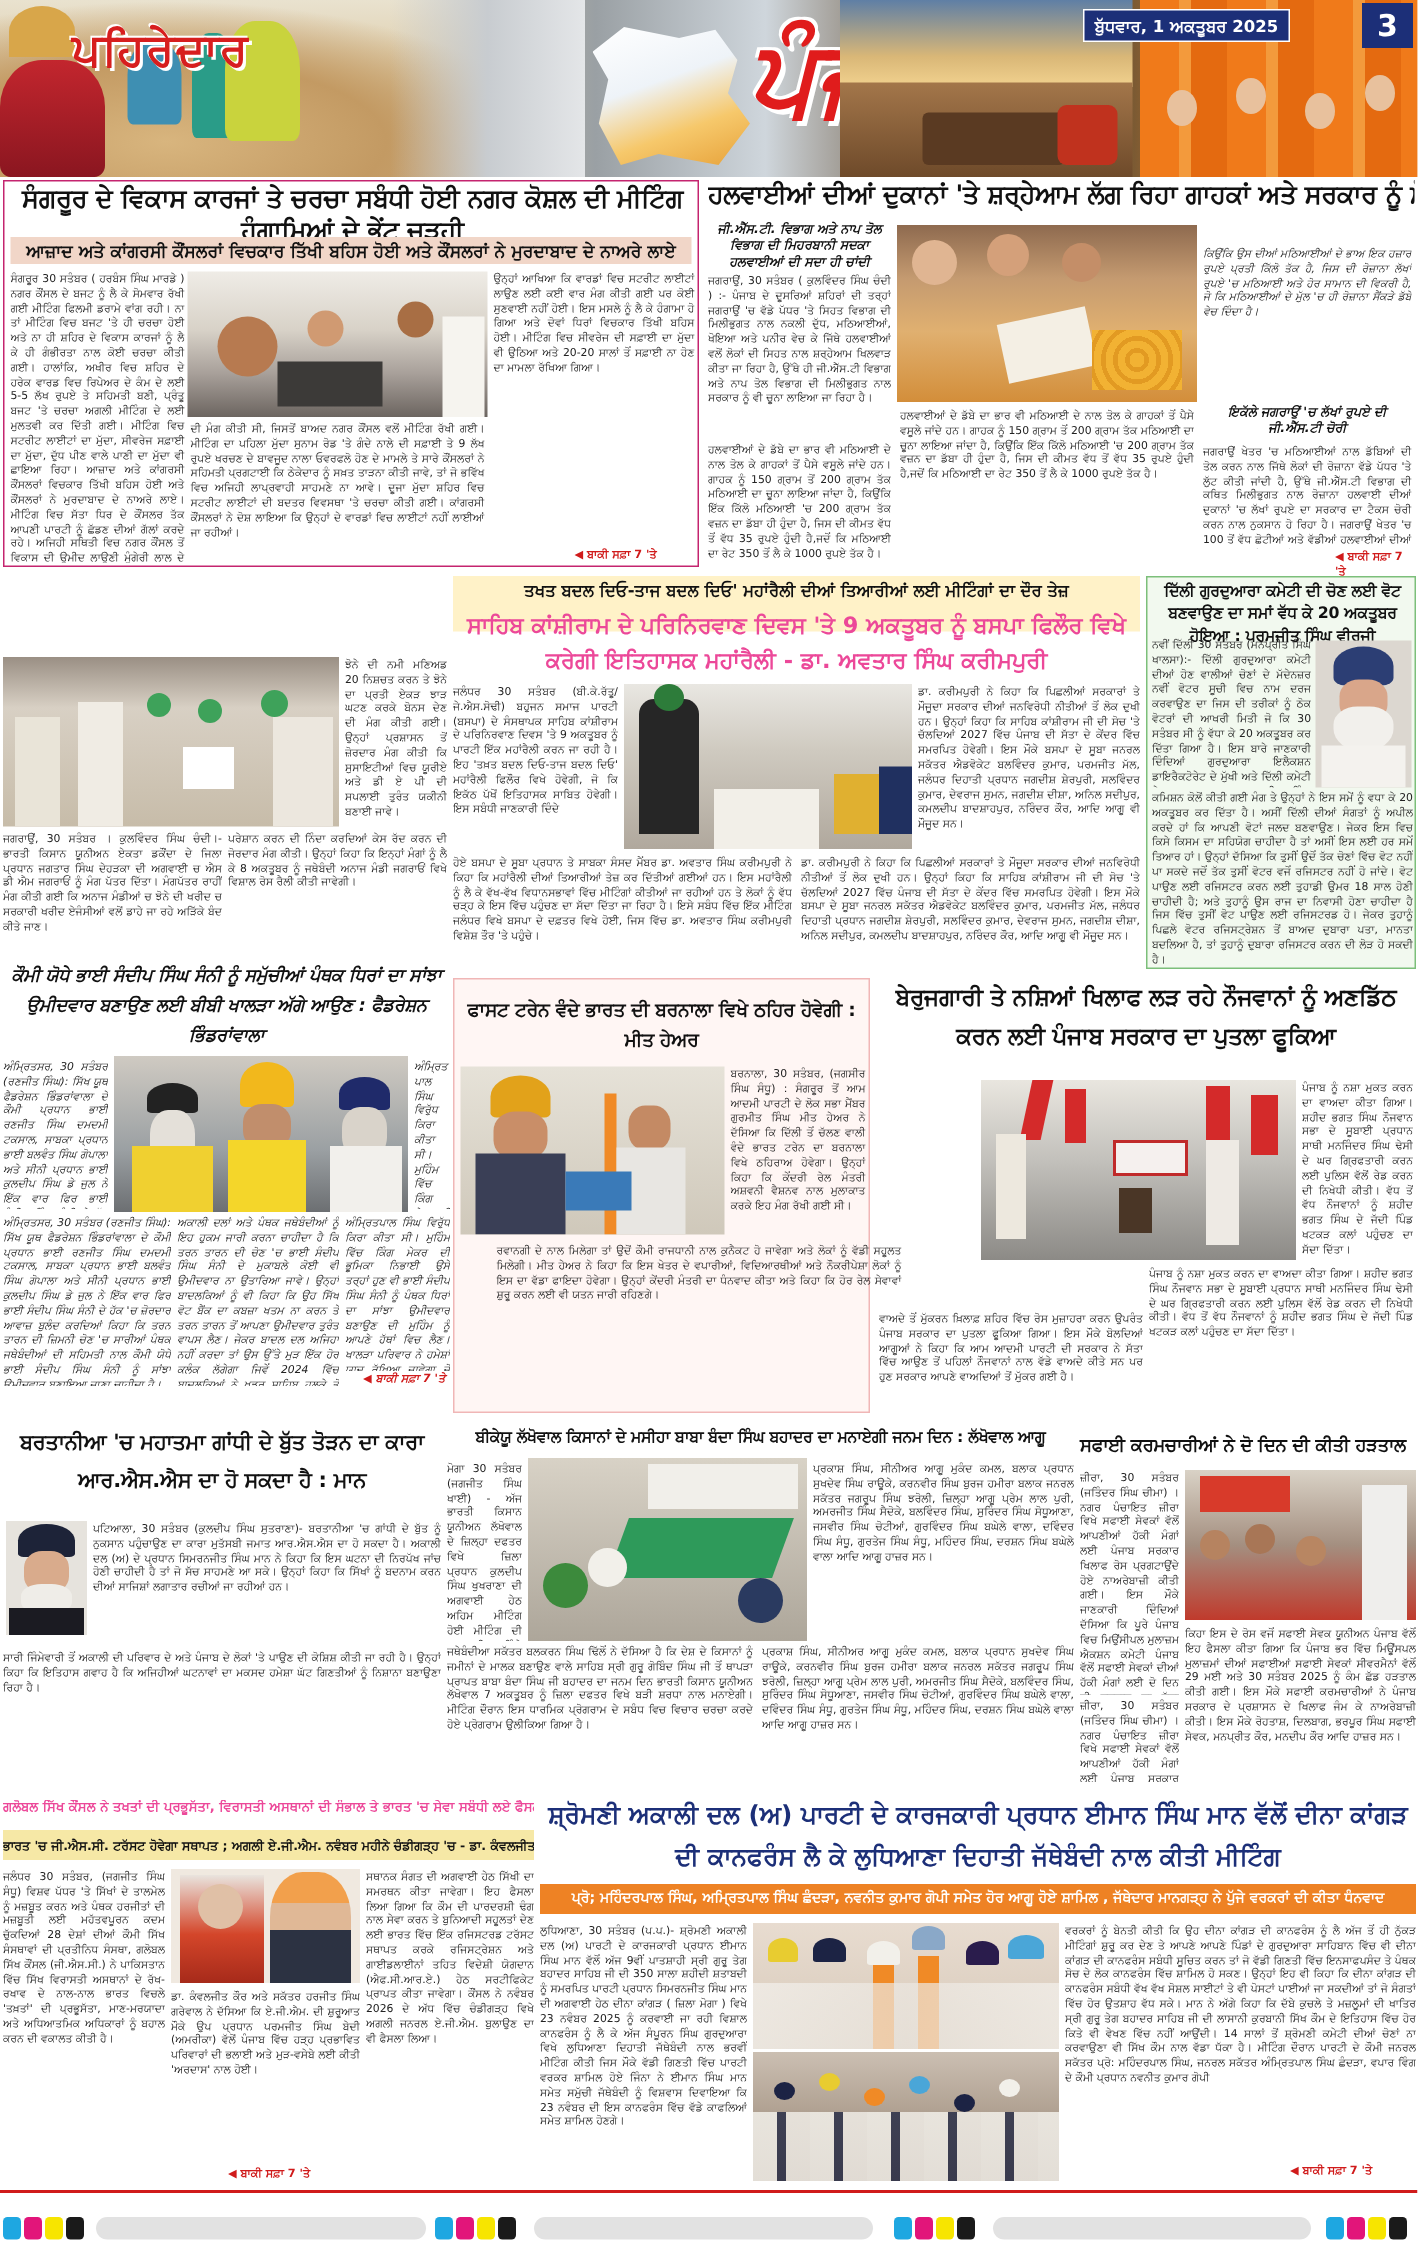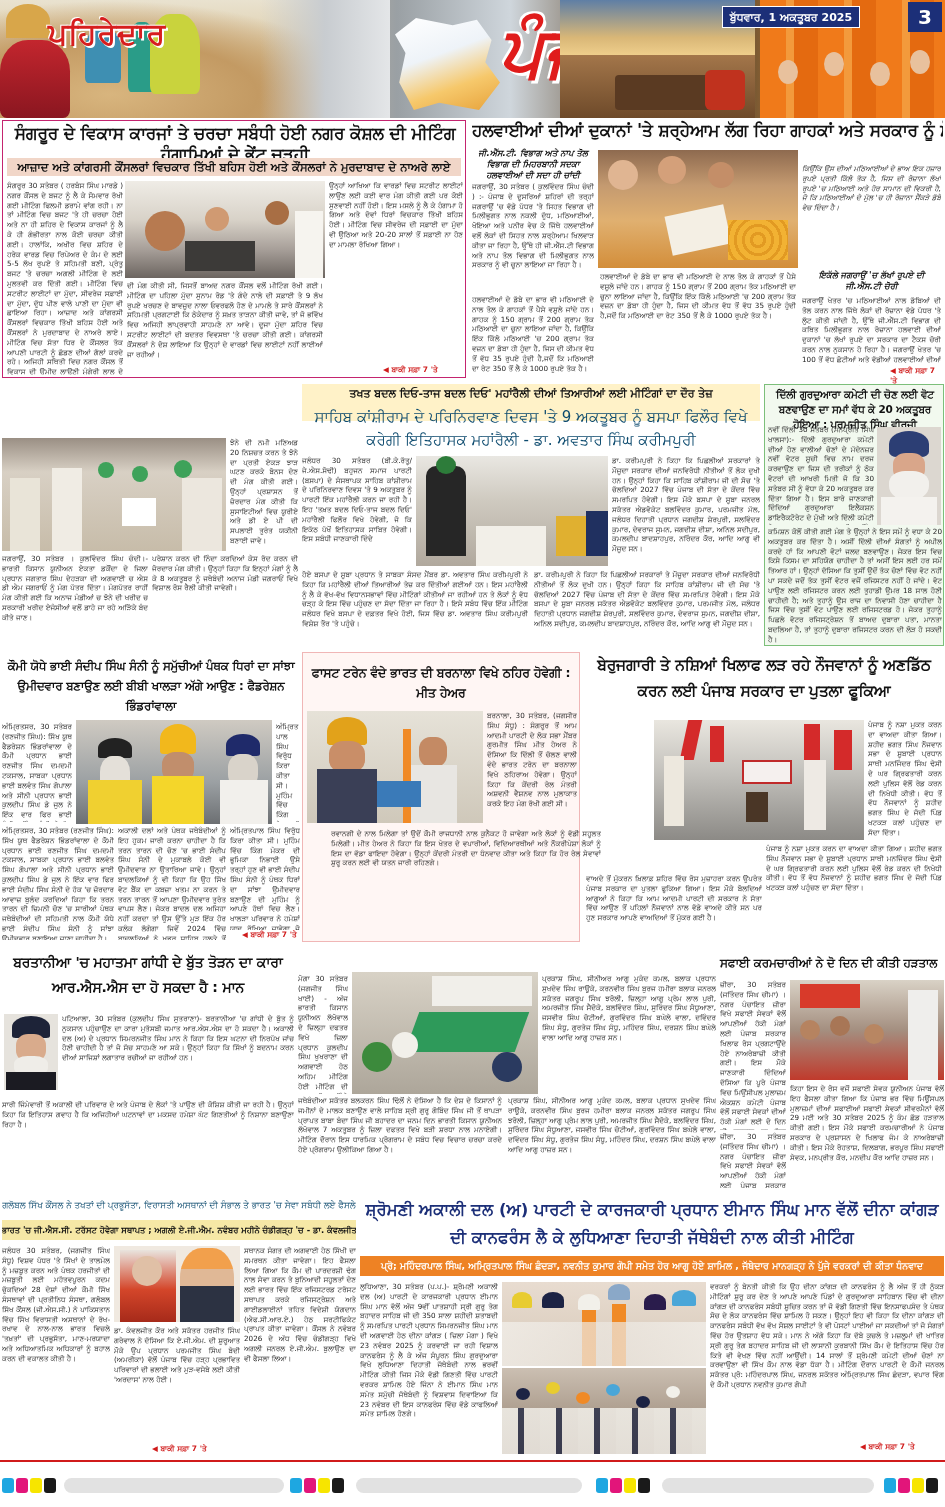--- a/index.html
+++ b/index.html
@@ -27,21 +27,21 @@
 .photo{overflow:hidden;}
 .more{color:#d01b1b;font-weight:bold;font-size:7.5px;}
 .frame-pink{border:1.5px solid #c4246f;}
 .frame-green{border:1.5px solid #7cbf7a;background:#f2f9ef;}
 .frame-peach{border:1.5px solid #f0b6b6;background:#fff6f4;}
 .rule-red{height:2px;background:#d01b1b;}
 .caption-strip{background:#fff2c8;}
 .orange-band{background:#ee8224;color:#fff;text-align:center;font-weight:bold;font-size:12.5px;}
 .gray-pill{background:#e2e2e2;border-radius:8px;}
 .reg{width:12px;height:15px;border-radius:3px;}
-.red-head{color:#0c4a6e;font-weight:normal;}
+.red-head{color:#ec4899;font-weight:bold;}
 .blue-head{color:#1c2f78;font-weight:bold;}
 </style>
 </head>
 <body>
 
 <div class="abs masthead">
   <div class="abs mh-scene1"></div>
   <div class="abs mh-figure" style="left:0;top:40px;width:70px;height:78px;background:linear-gradient(180deg,#c3262e,#8a1620);"></div>
   <div class="abs mh-figure" style="left:85px;top:28px;width:36px;height:55px;background:#3e8fb2;"></div>
   <div class="abs mh-figure" style="left:128px;top:22px;width:28px;height:70px;background:#2a9c88;"></div>
@@ -136,21 +136,21 @@
   <div class="abs text" style="left:3px;top:40px;width:106px;height:100px;">ਨਵੀਂ ਦਿੱਲੀ 30 ਸਤੰਬਰ (ਮਨਪ੍ਰੀਤ ਸਿੰਘ ਖਾਲਸਾ):- ਦਿੱਲੀ ਗੁਰਦੁਆਰਾ ਕਮੇਟੀ ਦੀਆਂ ਹੋਣ ਵਾਲੀਆਂ ਚੋਣਾਂ ਦੇ ਮੱਦੇਨਜ਼ਰ ਨਵੀਂ ਵੋਟਰ ਸੂਚੀ ਵਿਚ ਨਾਮ ਦਰਜ ਕਰਵਾਉਣ ਦਾ ਜਿਸ ਦੀ ਤਰੀਕਾਂ ਨੂੰ ਠੋਕ ਵੋਟਰਾਂ ਦੀ ਆਖਰੀ ਮਿਤੀ ਜੋ ਕਿ 30 ਸਤੰਬਰ ਸੀ ਨੂੰ ਵੱਧਾ ਕੇ 20 ਅਕਤੂਬਰ ਕਰ ਦਿੱਤਾ ਗਿਆ ਹੈ। ਇਸ ਬਾਰੇ ਜਾਣਕਾਰੀ ਦਿੰਦਿਆਂ ਗੁਰਦੁਆਰਾ ਇਲੈਕਸ਼ਨ ਡਾਇਰੈਕਟੋਰੇਟ ਦੇ ਮੁੱਖੀ ਅਤੇ ਦਿੱਲੀ ਕਮੇਟੀ ਦੇ ਸਰਗਰਮ ਆਗੂ ਪਰਮਜੀਤ ਸਿੰਘ ਵੀਰਜੀ ਨੇ ਦੱਸਿਆ ਕਿ ਦਿੱਲੀ ਦੀਆਂ ਸੰਗਤਾਂ ਵੋਟ ਬਣਵਾਉਣ ਵਿਚ ਬਹੁਤ ਉਦਾਸੀਨ ਨਜ਼ਰ ਆ ਰਹੀਆਂ ਸਨ ਤੇ ਕਮਿਸ਼ਨ ਵੱਲੋਂ ਵੋਟਾਂ ਬਣਾਉਣ ਦਾ ਕੰਮ ਵੀ ਬਹੁਤ ਹੌਲੀ ਚਲ ਰਿਹਾ ਸੀ।</div>
   <div class="abs photo" style="left:112px;top:42px;width:64px;height:98px;background:#dcd7d0;">
     <div class="abs" style="left:12px;top:4px;width:40px;height:26px;border-radius:50% 50% 20% 20%;background:#2c3e74;"></div>
     <div class="abs" style="left:16px;top:26px;width:32px;height:28px;border-radius:40%;background:#d9a68a;"></div>
     <div class="abs" style="left:12px;top:44px;width:40px;height:30px;border-radius:40% 40% 50% 50%;background:#f2f0ec;"></div>
     <div class="abs" style="left:4px;top:70px;width:56px;height:28px;background:#f4f2ee;"></div>
   </div>
   <div class="abs text" style="left:3px;top:142px;width:174px;height:116px;">ਕਮਿਸ਼ਨ ਕੋਲੋਂ ਕੀਤੀ ਗਈ ਮੰਗ ਤੇ ਉਨ੍ਹਾਂ ਨੇ ਇਸ ਸਮੇਂ ਨੂੰ ਵਧਾ ਕੇ 20 ਅਕਤੂਬਰ ਕਰ ਦਿੱਤਾ ਹੈ। ਅਸੀਂ ਦਿੱਲੀ ਦੀਆਂ ਸੰਗਤਾਂ ਨੂੰ ਅਪੀਲ ਕਰਦੇ ਹਾਂ ਕਿ ਆਪਣੀ ਵੋਟਾਂ ਜਲਦ ਬਣਵਾਉਣ। ਜੇਕਰ ਇਸ ਵਿਚ ਕਿਸੇ ਕਿਸਮ ਦਾ ਸਹਿਯੋਗ ਚਾਹੀਦਾ ਹੈ ਤਾਂ ਅਸੀਂ ਇਸ ਲਈ ਹਰ ਸਮੇਂ ਤਿਆਰ ਹਾਂ। ਉਨ੍ਹਾਂ ਦੱਸਿਆ ਕਿ ਤੁਸੀਂ ਉਦੋਂ ਤੱਕ ਚੋਣਾਂ ਵਿੱਚ ਵੋਟ ਨਹੀਂ ਪਾ ਸਕਦੇ ਜਦੋਂ ਤੱਕ ਤੁਸੀਂ ਵੋਟਰ ਵਜੋਂ ਰਜਿਸਟਰ ਨਹੀਂ ਹੋ ਜਾਂਦੇ। ਵੋਟ ਪਾਉਣ ਲਈ ਰਜਿਸਟਰ ਕਰਨ ਲਈ ਤੁਹਾਡੀ ਉਮਰ 18 ਸਾਲ ਹੋਣੀ ਚਾਹੀਦੀ ਹੈ; ਅਤੇ ਤੁਹਾਨੂੰ ਉਸ ਰਾਜ ਦਾ ਨਿਵਾਸੀ ਹੋਣਾ ਚਾਹੀਦਾ ਹੈ ਜਿਸ ਵਿੱਚ ਤੁਸੀਂ ਵੋਟ ਪਾਉਣ ਲਈ ਰਜਿਸਟਰਡ ਹੋ। ਜੇਕਰ ਤੁਹਾਨੂੰ ਪਿਛਲੇ ਵੋਟਰ ਰਜਿਸਟ੍ਰੇਸ਼ਨ ਤੋਂ ਬਾਅਦ ਦੁਬਾਰਾ ਪਤਾ, ਮਾਨਤਾ ਬਦਲਿਆ ਹੈ, ਤਾਂ ਤੁਹਾਨੂੰ ਦੁਬਾਰਾ ਰਜਿਸਟਰ ਕਰਨ ਦੀ ਲੋੜ ਹੋ ਸਕਦੀ ਹੈ।</div>
 </div>
 
-<div class="abs" style="left:2px;top:652px;width:298px;height:290px;">
+<div class="abs" style="left:2px;top:636px;width:298px;height:290px;font-style:italic;">
   <div class="abs head" style="left:0;top:4px;width:298px;font-size:11.8px;text-align:center;line-height:20px;">ਕੌਮੀ ਯੋਧੇ ਭਾਈ ਸੰਦੀਪ ਸਿੰਘ ਸੰਨੀ ਨੂੰ ਸਮੁੱਚੀਆਂ ਪੰਥਕ ਧਿਰਾਂ ਦਾ ਸਾਂਝਾ ਉਮੀਦਵਾਰ ਬਣਾਉਣ ਲਈ ਬੀਬੀ ਖਾਲੜਾ ਅੱਗੇ ਆਉਣ : ਫੈਡਰੇਸ਼ਨ ਭਿੰਡਰਾਂਵਾਲਾ</div>
   <div class="abs text" style="left:0;top:70px;width:70px;height:100px;">ਅੰਮ੍ਰਿਤਸਰ, 30 ਸਤੰਬਰ (ਰਣਜੀਤ ਸਿੰਘ): ਸਿੱਖ ਯੂਥ ਫੈਡਰੇਸ਼ਨ ਭਿੰਡਰਾਂਵਾਲਾ ਦੇ ਕੌਮੀ ਪ੍ਰਧਾਨ ਭਾਈ ਰਣਜੀਤ ਸਿੰਘ ਦਮਦਮੀ ਟਕਸਾਲ, ਸਾਬਕਾ ਪ੍ਰਧਾਨ ਭਾਈ ਬਲਵੰਤ ਸਿੰਘ ਗੋਪਾਲਾ ਅਤੇ ਸੀਨੀ ਪ੍ਰਧਾਨ ਭਾਈ ਕੁਲਦੀਪ ਸਿੰਘ ਡੇ ਜੁਲ ਨੇ ਇੱਕ ਵਾਰ ਫਿਰ ਭਾਈ ਸੰਦੀਪ ਸਿੰਘ ਸੰਨੀ ਦੇ ਹੱਕ 'ਚ ਜ਼ੋਰਦਾਰ ਆਵਾਜ਼ ਬੁਲੰਦ ਕਰਦਿਆਂ ਕਿਹਾ ਕਿ ਤਰਨ ਤਾਰਨ ਦੀ ਜ਼ਿਮਨੀ ਚੋਣ 'ਚ ਸਾਰੀਆਂ ਪੰਥਕ ਜਥੇਬੰਦੀਆਂ ਦੀ ਸਹਿਮਤੀ ਨਾਲ ਕੌਮੀ ਯੋਧੇ ਭਾਈ ਸੰਦੀਪ ਸਿੰਘ ਸੰਨੀ ਨੂੰ ਸਾਂਝਾ ਉਮੀਦਵਾਰ ਬਣਾਇਆ ਜਾਣਾ ਚਾਹੀਦਾ ਹੈ।</div>
   <div class="abs photo" style="left:74px;top:68px;width:196px;height:104px;background:linear-gradient(180deg,#cfcac2 0,#9ba0a3 60%,#6c6f72 100%);">
     <div class="abs" style="left:22px;top:18px;width:34px;height:20px;border-radius:50% 50% 10% 10%;background:#222;"></div>
     <div class="abs" style="left:24px;top:36px;width:30px;height:40px;border-radius:40%;background:#e4e0d9;"></div>
     <div class="abs" style="left:12px;top:60px;width:54px;height:44px;background:#f0d030;"></div>
     <div class="abs" style="left:84px;top:4px;width:36px;height:30px;border-radius:50% 50% 10% 10%;background:#f2b81c;"></div>
     <div class="abs" style="left:86px;top:32px;width:32px;height:30px;border-radius:40%;background:#c18e6c;"></div>
     <div class="abs" style="left:76px;top:56px;width:52px;height:48px;background:#f4d62a;"></div>
     <div class="abs" style="left:150px;top:14px;width:34px;height:22px;border-radius:50% 50% 10% 10%;background:#1f2a6a;"></div>
@@ -202,20 +202,21 @@
     <div class="abs" style="left:8px;top:2px;width:38px;height:22px;border-radius:50% 50% 10% 10%;background:#1d2338;"></div>
     <div class="abs" style="left:12px;top:20px;width:30px;height:28px;border-radius:40%;background:#d9ab8c;"></div>
     <div class="abs" style="left:10px;top:42px;width:34px;height:20px;border-radius:40%;background:#efede8;"></div>
     <div class="abs" style="left:2px;top:58px;width:50px;height:18px;background:#1b1b22;"></div>
   </div>
   <div class="abs text" style="left:60px;top:64px;width:232px;height:84px;">ਪਟਿਆਲਾ, 30 ਸਤੰਬਰ (ਕੁਲਦੀਪ ਸਿੰਘ ਸੁਤਰਾਣਾ)- ਬਰਤਾਨੀਆ 'ਚ ਗਾਂਧੀ ਦੇ ਬੁੱਤ ਨੂੰ ਨੁਕਸਾਨ ਪਹੁੰਚਾਉਣ ਦਾ ਕਾਰਾ ਮੁਤੱਸਬੀ ਜਮਾਤ ਆਰ.ਐਸ.ਐਸ ਦਾ ਹੋ ਸਕਦਾ ਹੈ। ਅਕਾਲੀ ਦਲ (ਅ) ਦੇ ਪ੍ਰਧਾਨ ਸਿਮਰਨਜੀਤ ਸਿੰਘ ਮਾਨ ਨੇ ਕਿਹਾ ਕਿ ਇਸ ਘਟਨਾ ਦੀ ਨਿਰਪੱਖ ਜਾਂਚ ਹੋਣੀ ਚਾਹੀਦੀ ਹੈ ਤਾਂ ਜੋ ਸੱਚ ਸਾਹਮਣੇ ਆ ਸਕੇ। ਉਨ੍ਹਾਂ ਕਿਹਾ ਕਿ ਸਿੱਖਾਂ ਨੂੰ ਬਦਨਾਮ ਕਰਨ ਦੀਆਂ ਸਾਜਿਸ਼ਾਂ ਲਗਾਤਾਰ ਰਚੀਆਂ ਜਾ ਰਹੀਆਂ ਹਨ।</div>
   <div class="abs text" style="left:0;top:150px;width:292px;height:88px;">ਸਾਰੀ ਜਿੰਮੇਵਾਰੀ ਤੋਂ ਅਕਾਲੀ ਦੀ ਪਰਿਵਾਰ ਦੇ ਅਤੇ ਪੰਜਾਬ ਦੇ ਲੋਕਾਂ 'ਤੇ ਪਾਉਣ ਦੀ ਕੋਸ਼ਿਸ਼ ਕੀਤੀ ਜਾ ਰਹੀ ਹੈ। ਉਨ੍ਹਾਂ ਕਿਹਾ ਕਿ ਇਤਿਹਾਸ ਗਵਾਹ ਹੈ ਕਿ ਅਜਿਹੀਆਂ ਘਟਨਾਵਾਂ ਦਾ ਮਕਸਦ ਹਮੇਸ਼ਾ ਘੱਟ ਗਿਣਤੀਆਂ ਨੂੰ ਨਿਸ਼ਾਨਾ ਬਣਾਉਣਾ ਰਿਹਾ ਹੈ।</div>
 </div>
 
 <div class="abs" style="left:298px;top:950px;width:418px;height:240px;">
+  <div class="abs head" style="left:0;top:0;width:418px;font-size:10.5px;text-align:center;line-height:16px;white-space:nowrap;overflow:hidden;">ਬੀਕੇਯੂ ਲੱਖੋਵਾਲ ਕਿਸਾਨਾਂ ਦੇ ਮਸੀਹਾ ਬਾਬਾ ਬੰਦਾ ਸਿੰਘ ਬਹਾਦਰ ਦਾ ਮਨਾਏਗੀ ਜਨਮ ਦਿਨ : ਲੱਖੋਵਾਲ ਆਗੂ</div>
   <div class="abs text" style="left:0;top:24px;width:50px;height:120px;">ਮੋਗਾ 30 ਸਤੰਬਰ (ਜਗਜੀਤ ਸਿੰਘ ਖਾਈ) - ਅੱਜ ਭਾਰਤੀ ਕਿਸਾਨ ਯੂਨੀਅਨ ਲੱਖੋਵਾਲ ਦੇ ਜ਼ਿਲ੍ਹਾ ਦਫਤਰ ਵਿਖੇ ਜ਼ਿਲਾ ਪ੍ਰਧਾਨ ਕੁਲਦੀਪ ਸਿੰਘ ਖੁਖਰਾਣਾ ਦੀ ਅਗਵਾਈ ਹੇਠ ਅਹਿਮ ਮੀਟਿੰਗ ਹੋਈ ਮੀਟਿੰਗ ਦੀ ਜਾਣਕਾਰੀ ਦਿੰਦੇ ਹੋਏ</div>
   <div class="abs photo" style="left:54px;top:22px;width:186px;height:122px;background:linear-gradient(180deg,#d8d2c6 0,#ada69a 100%);">
     <div class="abs" style="left:60px;top:40px;width:110px;height:40px;background:#2e9a5a;transform:skewX(-20deg);"></div>
     <div class="abs" style="left:10px;top:70px;width:30px;height:30px;border-radius:50%;background:#3c8a3c;"></div>
     <div class="abs" style="left:40px;top:60px;width:26px;height:26px;border-radius:50%;background:#f2f0ea;"></div>
     <div class="abs" style="left:140px;top:80px;width:30px;height:30px;border-radius:50%;background:#2a3a60;"></div>
     <div class="abs" style="left:80px;top:4px;width:100px;height:30px;background:#f1efea;"></div>
   </div>
   <div class="abs text" style="left:244px;top:24px;width:174px;height:120px;">ਪ੍ਰਕਾਸ਼ ਸਿੰਘ, ਸੀਨੀਅਰ ਆਗੂ ਮੁਕੰਦ ਕਮਲ, ਬਲਾਕ ਪ੍ਰਧਾਨ ਸੁਖਦੇਵ ਸਿੰਘ ਰਾਊਕੇ, ਕਰਨਵੀਰ ਸਿੰਘ ਬੁਰਜ ਹਮੀਰਾ ਬਲਾਕ ਜਨਰਲ ਸਕੱਤਰ ਜਗਰੂਪ ਸਿੰਘ ਝਰੋਲੀ, ਜ਼ਿਲ੍ਹਾ ਆਗੂ ਪ੍ਰੇਮ ਲਾਲ ਪੁਰੀ, ਅਮਰਜੀਤ ਸਿੰਘ ਸੈਦੋਕੇ, ਬਲਵਿੰਦਰ ਸਿੰਘ, ਸੁਰਿੰਦਰ ਸਿੰਘ ਸੋਧੂਆਣਾ, ਜਸਵੀਰ ਸਿੰਘ ਚੋਟੀਆਂ, ਗੁਰਵਿੰਦਰ ਸਿੰਘ ਬਘੇਲੇ ਵਾਲਾ, ਦਵਿੰਦਰ ਸਿੰਘ ਸੰਧੂ, ਗੁਰਤੇਜ ਸਿੰਘ ਸੰਧੂ, ਮਹਿੰਦਰ ਸਿੰਘ, ਦਰਸ਼ਨ ਸਿੰਘ ਬਘੇਲੇ ਵਾਲਾ ਆਦਿ ਆਗੂ ਹਾਜ਼ਰ ਸਨ।</div>
   <div class="abs text" style="left:0;top:146px;width:204px;height:92px;">ਜਥੇਬੰਦੀਆ ਸਕੱਤਰ ਬਲਕਰਨ ਸਿੰਘ ਢਿੱਲੋਂ ਨੇ ਦੱਸਿਆ ਹੈ ਕਿ ਦੇਸ਼ ਦੇ ਕਿਸਾਨਾਂ ਨੂੰ ਜਮੀਨਾਂ ਦੇ ਮਾਲਕ ਬਣਾਉਣ ਵਾਲੇ ਸਾਹਿਬ ਸ੍ਰੀ ਗੁਰੂ ਗੋਬਿੰਦ ਸਿੰਘ ਜੀ ਤੋਂ ਥਾਪੜਾ ਪ੍ਰਾਪਤ ਬਾਬਾ ਬੰਦਾ ਸਿੰਘ ਜੀ ਬਹਾਦਰ ਦਾ ਜਨਮ ਦਿਨ ਭਾਰਤੀ ਕਿਸਾਨ ਯੂਨੀਅਨ ਲੱਖੋਵਾਲ 7 ਅਕਤੂਬਰ ਨੂੰ ਜ਼ਿਲਾ ਦਫਤਰ ਵਿਖੇ ਬੜੀ ਸ਼ਰਧਾ ਨਾਲ ਮਨਾਏਗੀ। ਮੀਟਿੰਗ ਦੌਰਾਨ ਇਸ ਧਾਰਮਿਕ ਪ੍ਰੋਗਰਾਮ ਦੇ ਸਬੰਧ ਵਿਚ ਵਿਚਾਰ ਚਰਚਾ ਕਰਦੇ ਹੋਏ ਪ੍ਰੋਗਰਾਮ ਉਲੀਕਿਆ ਗਿਆ ਹੈ।</div>

